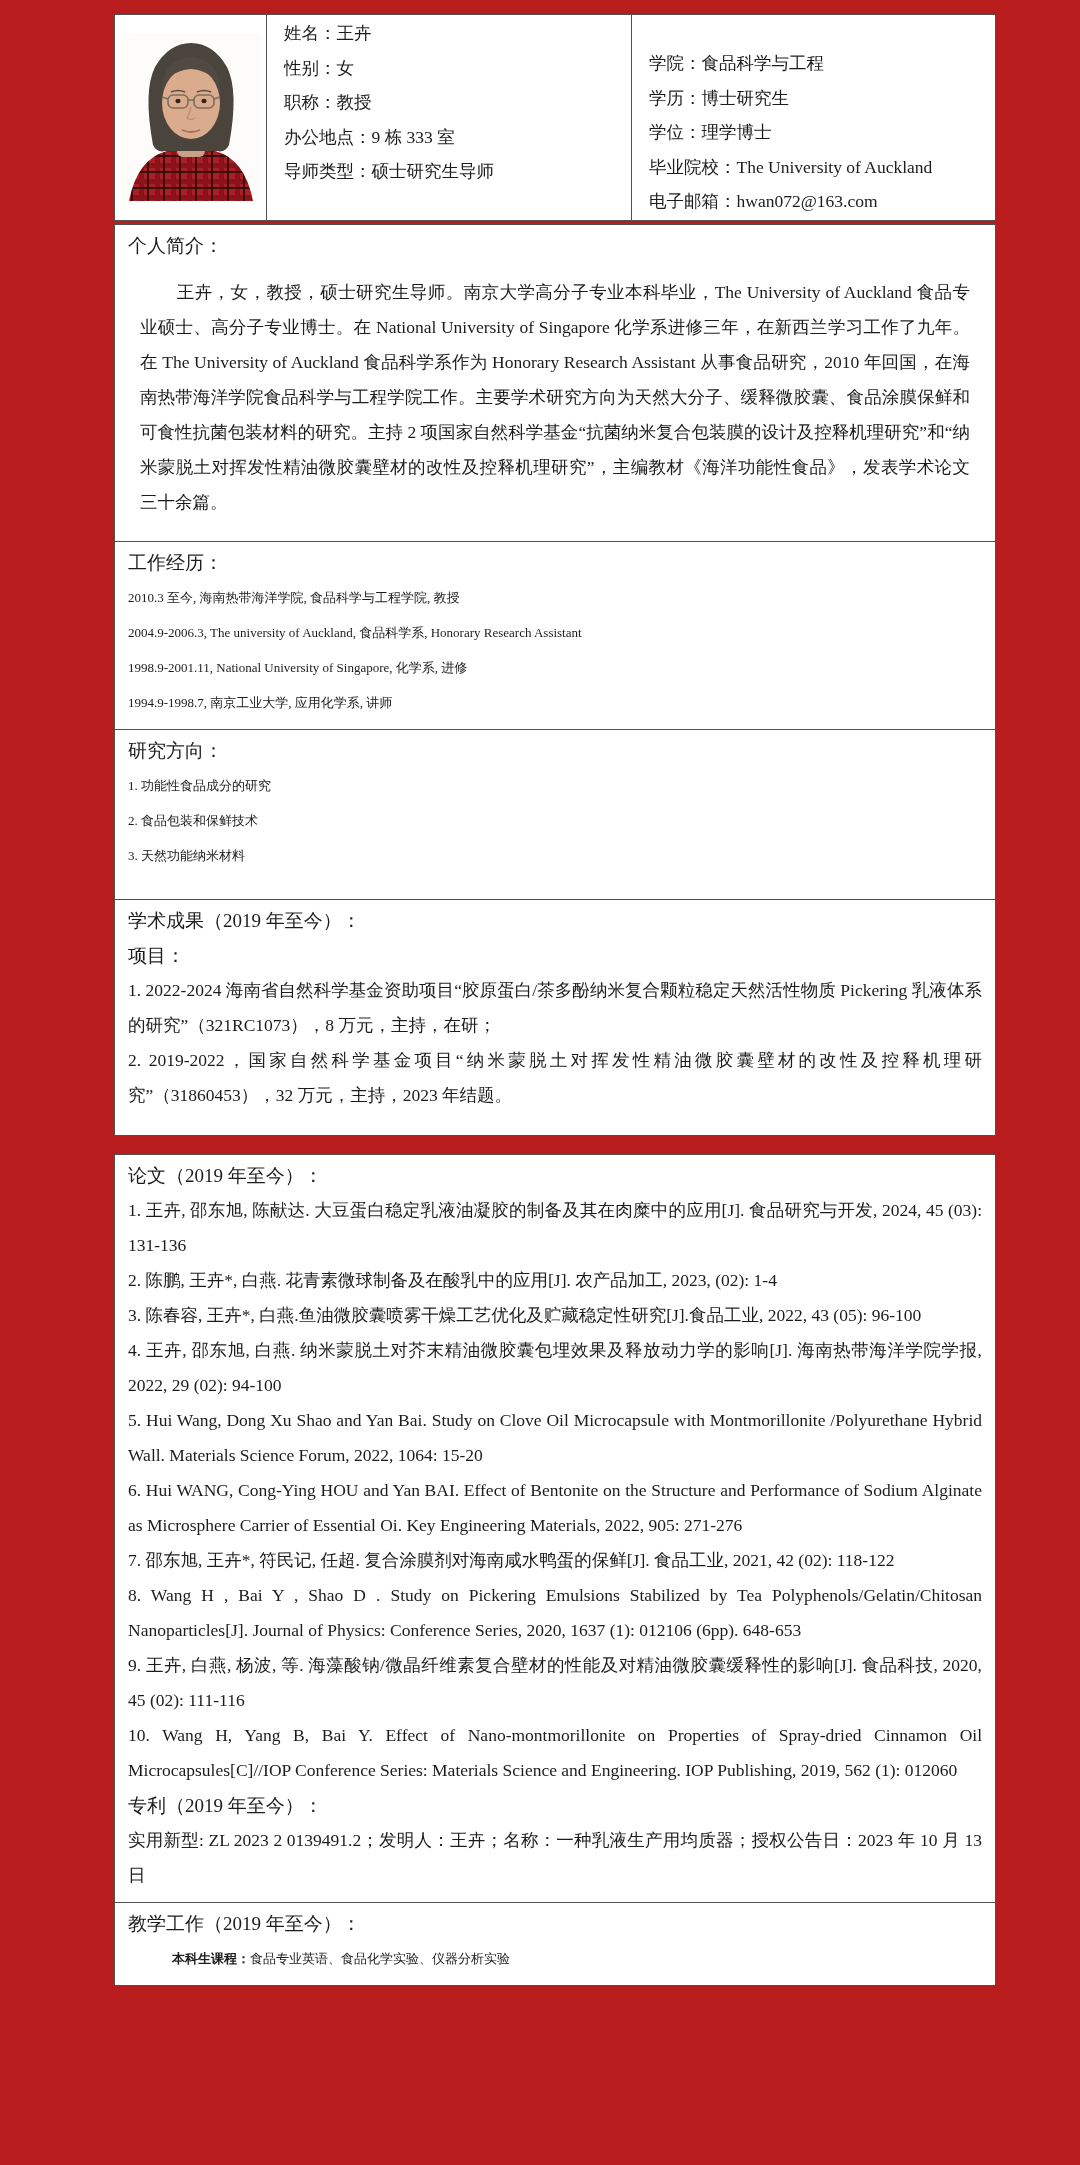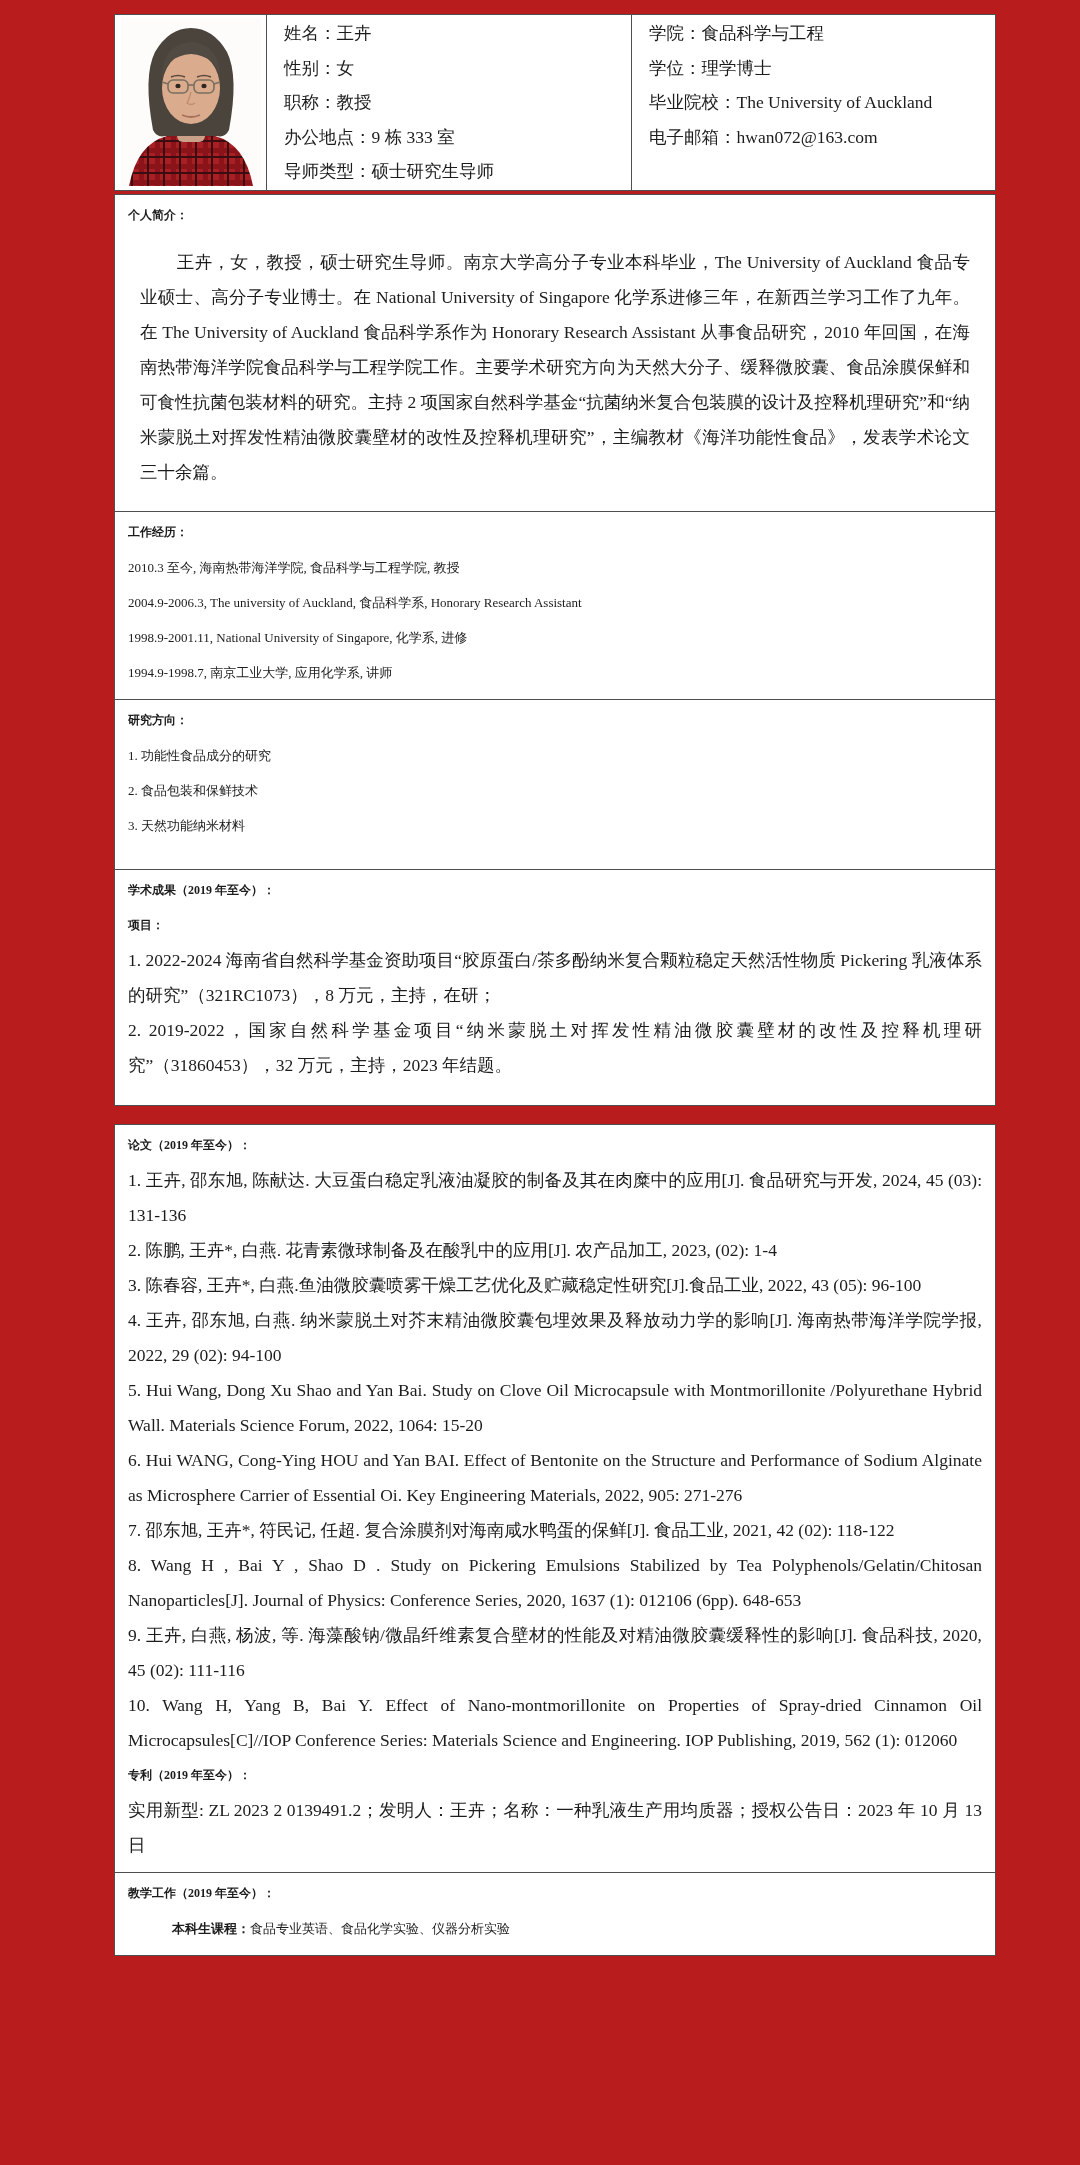--- a/index.html
+++ b/index.html
@@ -29,38 +29,38 @@
     border-right:1px solid #4f4f4f;
     display:flex;
     align-items:center;
     justify-content:center;
     padding:3px 0;
   }
   .info-col{
     padding:1px 0 1px 17px;
   }
   .info-col.left{ width:347px; border-right:1px solid #4f4f4f; }
-  .info-col.right{ flex:1; }
+  .info-col.right{ flex:1;margin-top:30px; }
   .info-row{
     font-size:17.5px;
     line-height:34.6px;
     white-space:nowrap;
   }
   
   .sections-table{
     border:1px solid #4f4f4f;
     background:#fff;
   }
   .block1{ margin-top:3px; }
   .gap{ height:18px; }
   .sec{ border-top:1px solid #4f4f4f; padding:3px 13px 9px 13px; }
   .sec:first-child{ border-top:none; }
   .sec-title{
-    font-weight:bold;
-    font-size:12px;
+    font-weight:normal;
+    font-size:19px;
     line-height:35px;
   }
   .line{
     font-size:13px;
     line-height:35px;
   }
   .para{
     margin:12px;
     font-size:17.5px;
     line-height:35px;
@@ -124,20 +124,21 @@
       <div class="info-col left">
         <div class="info-row"><span>姓名：</span><span>王卉</span></div>
         <div class="info-row"><span>性别：</span><span>女</span></div>
         <div class="info-row"><span>职称：</span><span>教授</span></div>
         <div class="info-row"><span>办公地点：</span><span>9 栋 333 室</span></div>
         <div class="info-row"><span>导师类型：</span><span>硕士研究生导师</span></div>
       </div>
 
       <div class="info-col right">
         <div class="info-row"><span>学院：</span><span>食品科学与工程</span></div>
+        <div class="info-row"><span>学历：</span><span>博士研究生</span></div>
         <div class="info-row"><span>学位：</span><span>理学博士</span></div>
         <div class="info-row"><span>毕业院校：</span><span>The University of Auckland</span></div>
         <div class="info-row"><span>电子邮箱：</span><span>hwan072@163.com</span></div>
       </div>
     </div>
 
     <div class="sections-table block1">
 
       <div class="sec">
         <div class="sec-title">个人简介：</div>

